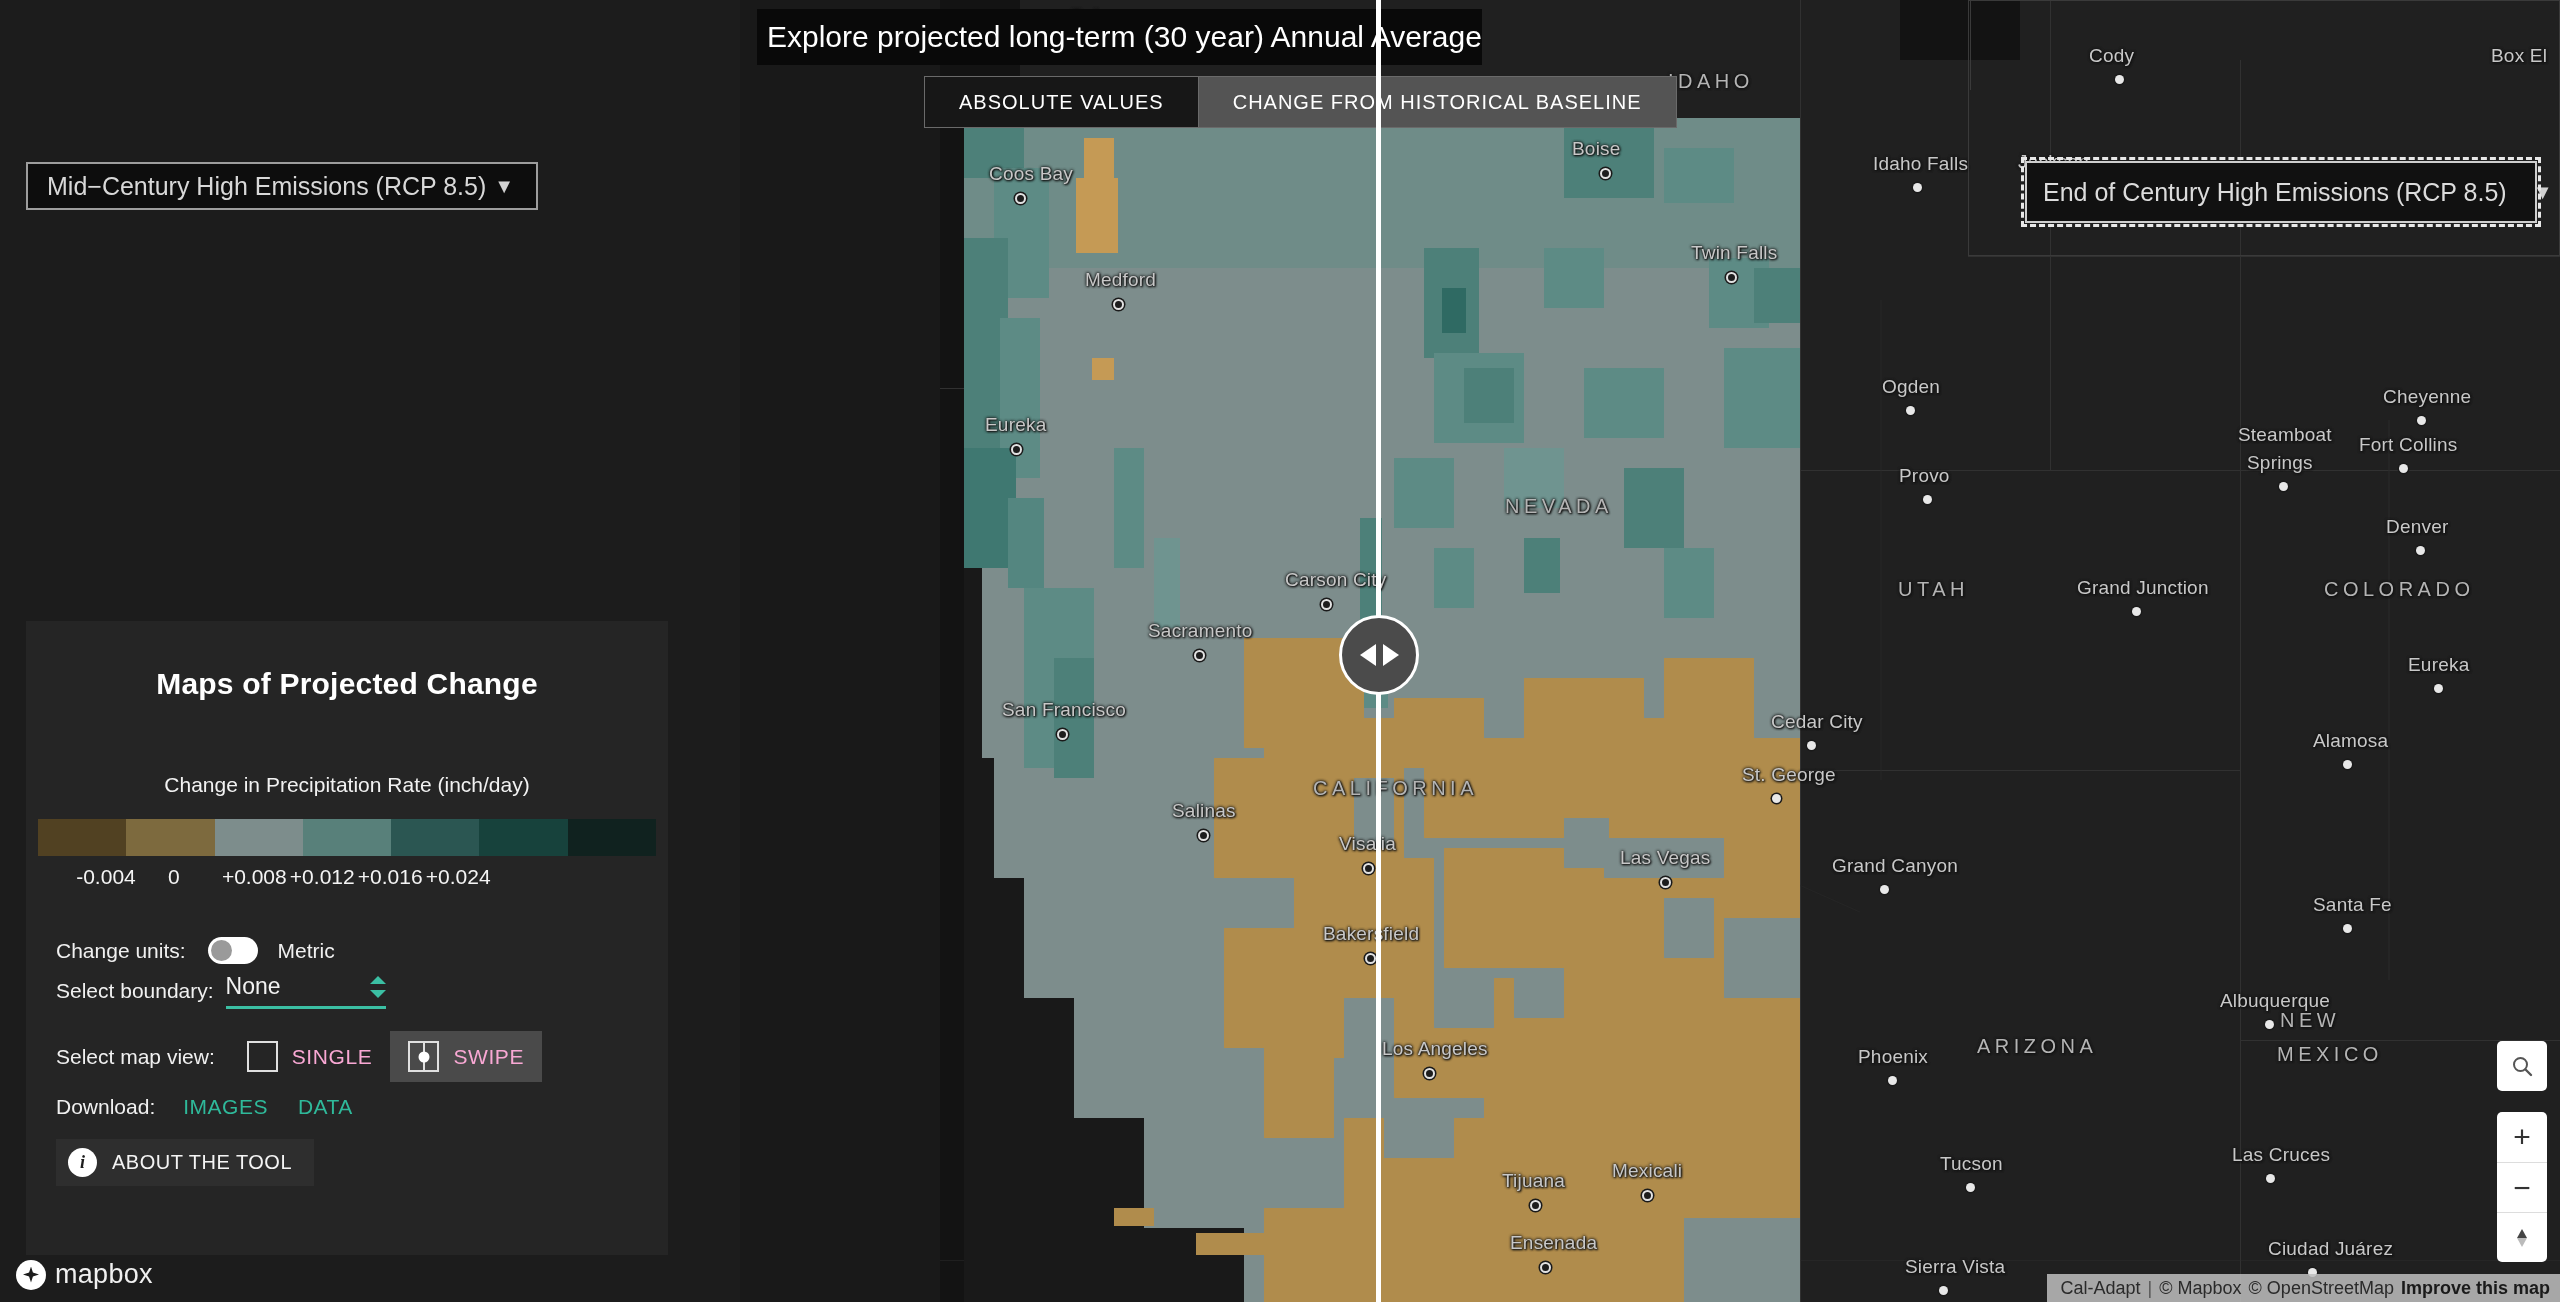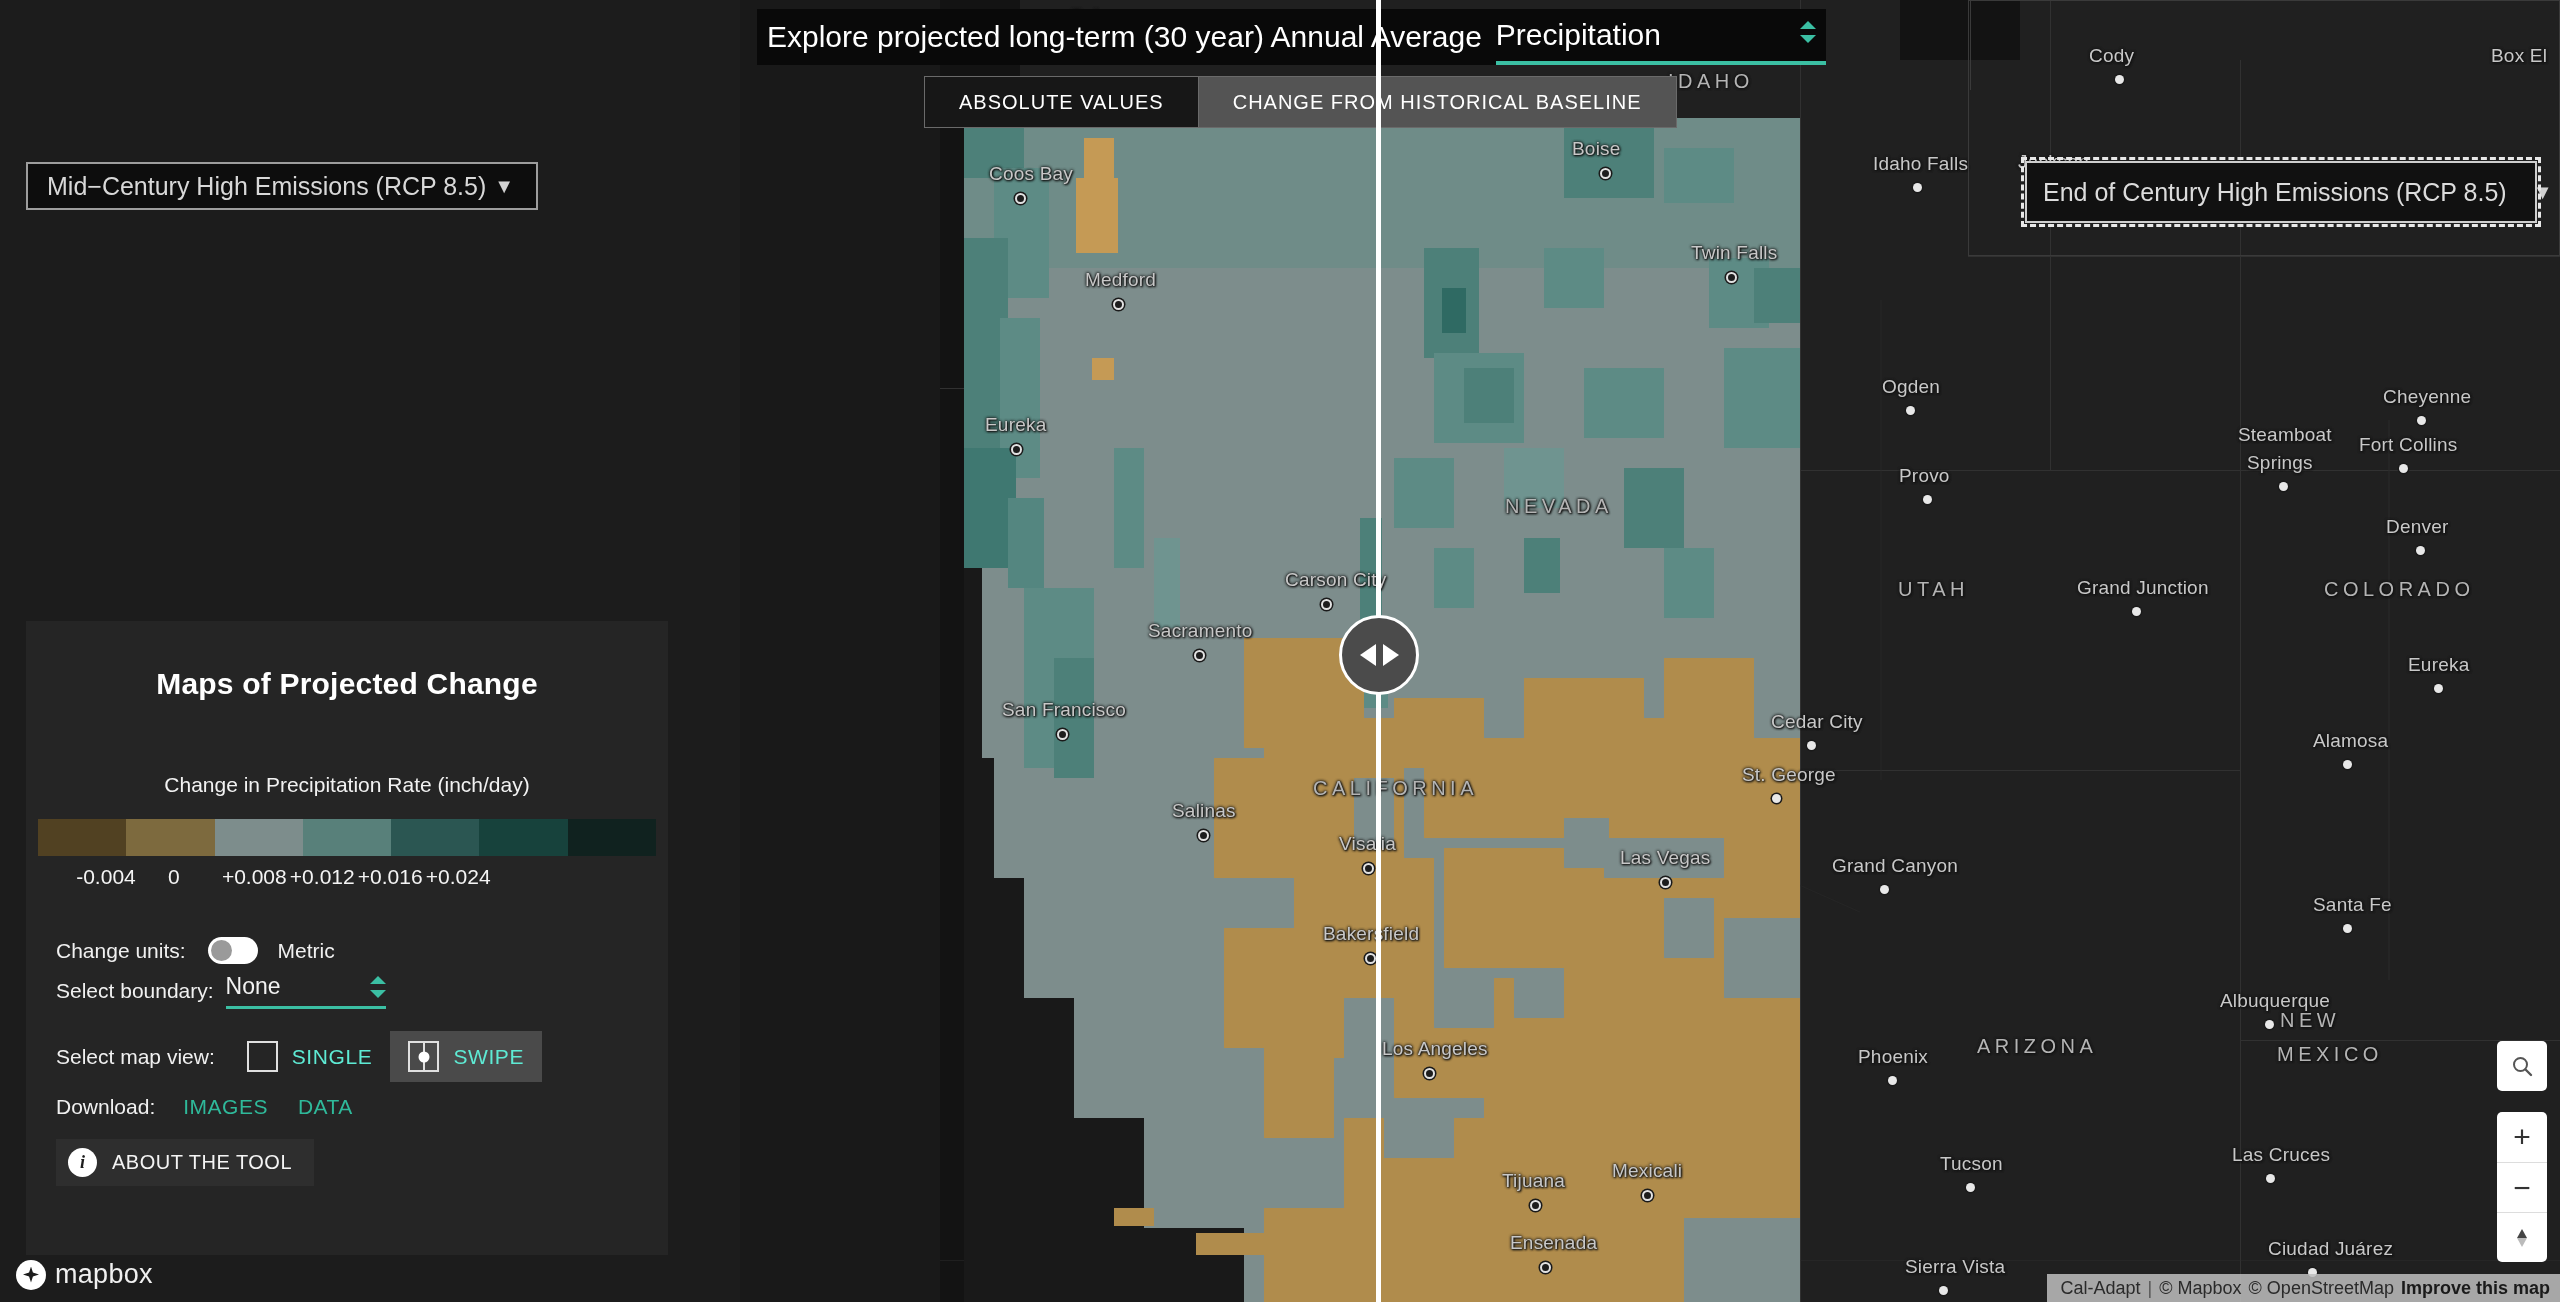--- a/index.html
+++ b/index.html
@@ -144,21 +144,21 @@
     flex: 0 0 auto;
   }
   .viewbtn .glyph.split::after {
     content: ""; position: absolute; left: 50%; top: -2px; bottom: -2px;
     width: 2px; background: #e0e0e0; transform: translateX(-50%);
   }
   .viewbtn .glyph.split::before {
     content: ""; position: absolute; left: 50%; top: 50%; width: 11px; height: 11px;
     border-radius: 50%; background: #fff; transform: translate(-50%, -50%); z-index: 2;
   }
-  .viewbtn .vlabel { color: #5eead4; font-size: 21px; letter-spacing: .6px; }
+  .viewbtn .vlabel { color: #f9a8d4; font-size: 21px; letter-spacing: .6px; }
 
   #download-row { position: absolute; left: 30px; top: 474px; }
   #download-row .lbl { margin-right: 28px; }
   #download-row .dl {
     color: #2fb99a; font-size: 21px; letter-spacing: .5px; cursor: pointer;
     margin-right: 30px; text-decoration: none;
   }
 
   #about-btn {
     position: absolute; left: 30px; top: 518px;
@@ -546,27 +546,20 @@
     </div>
 
     <div id="about-btn">
       <span class="info-i">i</span>
       <span class="about-label">ABOUT THE TOOL</span>
     </div>
   </div>
 
   <div id="header-bar">
     <span id="header-title">Explore projected long-term (30 year) Annual Average</span>
-    <span id="var-select">
-      <span class="vtext">Precipitation</span>
-      <span class="updown">
-        <i class="up"></i>
-          <i class="dn"></i>
-      </span>
-    </span>
   </div>
 
   <div id="tabs">
     <span class="tab">ABSOLUTE VALUES</span>
     <span class="tab active">CHANGE FROM HISTORICAL BASELINE</span>
   </div>
 
   <div id="scenario-right">
     <span class="sel-text">End of Century High Emissions (RCP 8.5)</span>
     <span class="divider"></span>

